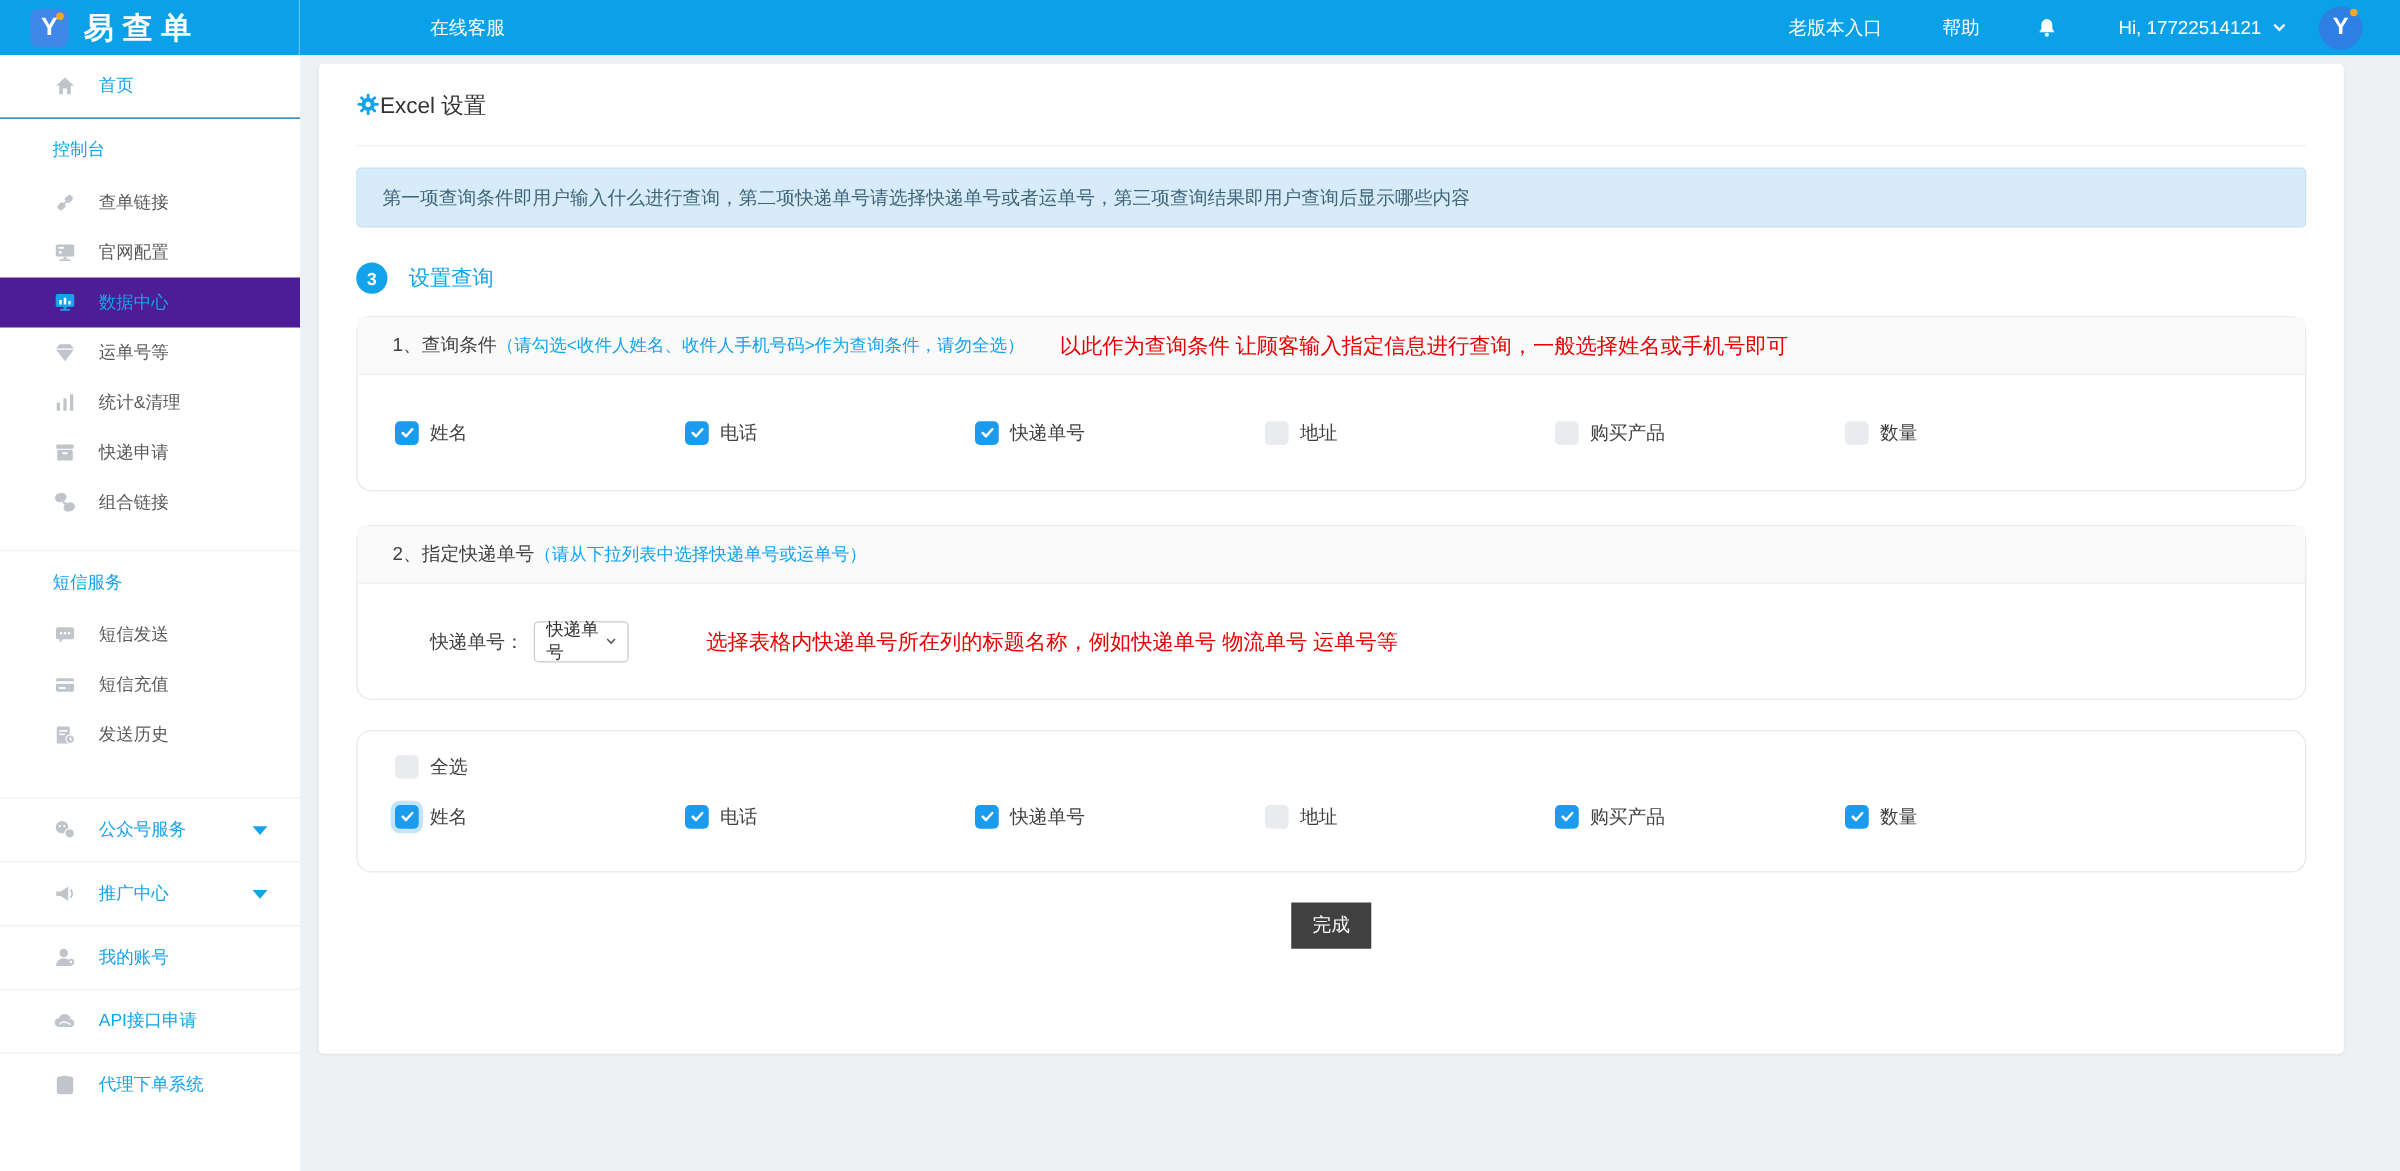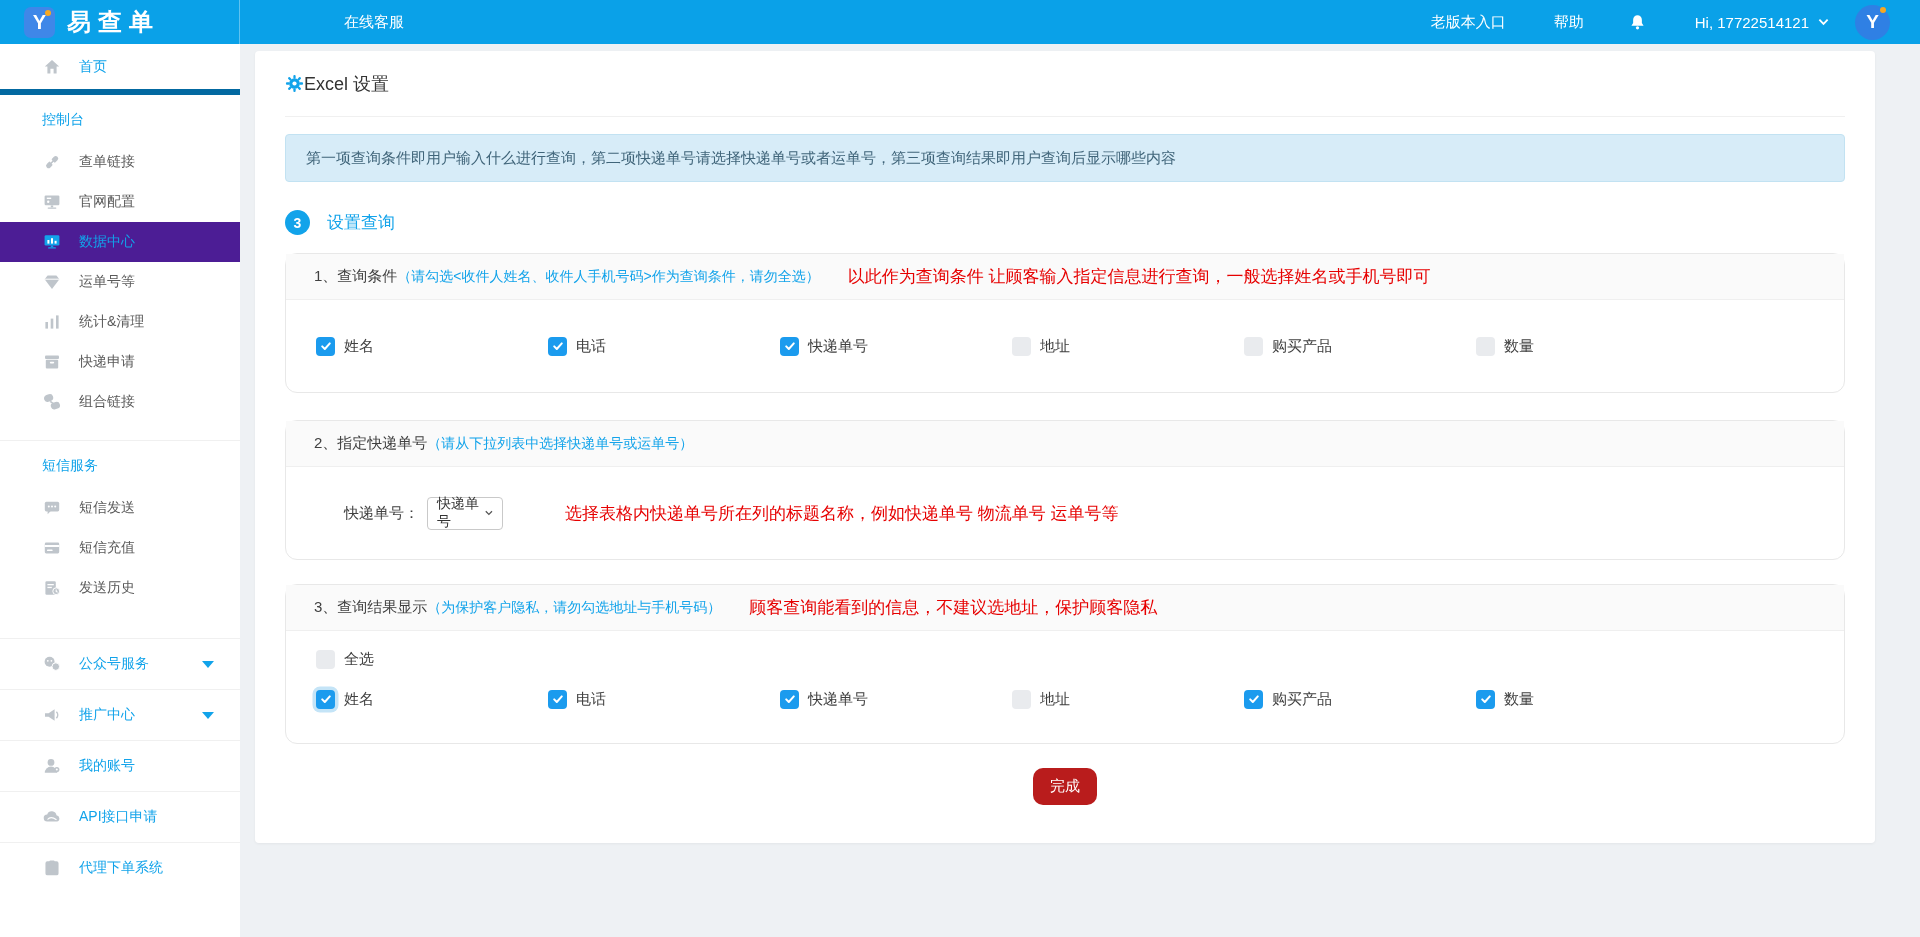--- a/index.html
+++ b/index.html
@@ -30,21 +30,21 @@
   .tb-right .tb-link.help{margin-right:44px}
   .bell-wrap{margin-right:48px;display:flex;align-items:center;cursor:pointer}
   .user-wrap{display:flex;align-items:center;gap:9px;margin-right:26px;cursor:pointer;font-size:15px}
   .avatar{width:35px;height:35px;border-radius:50%;background:#2f80e4;position:relative;
     display:flex;align-items:center;justify-content:center;color:#fff;font-weight:bold;font-size:19px;cursor:pointer;flex:none}
   .avatar .logo-dot{top:2px;right:4px;width:6px;height:6px}
   
   .sidebar{position:absolute;top:44px;left:0;bottom:0;width:240px;background:#fff;overflow:hidden}
   .icon20{width:20px;height:20px;margin-right:17px;flex:none;display:flex;align-items:center;justify-content:center}
   .icon20 svg{width:20px;height:20px;fill:#bfc5cb}
-  .side-home{height:51px;display:flex;align-items:center;padding-left:42px;border-bottom:6px solid #0369a1;
+  .side-home{height:51px;display:flex;align-items:center;padding-left:42px;border-bottom:1px solid #0369a1;
     color:var(--accent-blue);font-size:14px;cursor:pointer}
   .sec-label{padding:16px 0 13px 42px;color:var(--accent-blue);font-size:14px}
   .sec-label.with-top{border-top:1px solid #f0f0f0;margin-top:18px}
   .nav-item{height:40px;display:flex;align-items:center;padding-left:42px;font-size:14px;color:#5a5a5a;cursor:pointer}
   .nav-item.active{background:#4c1d95;color:var(--accent-blue)}
   .bottom-group{margin-top:30px}
   .bottom-item{height:51px;display:flex;align-items:center;padding-left:42px;padding-right:26px;
     border-top:1px solid #f0f0f0;font-size:14px;color:var(--accent-blue);cursor:pointer}
   .caret{margin-left:auto;width:0;height:0;border-left:6px solid transparent;border-right:6px solid transparent;
     border-top:7px solid var(--accent-blue)}
@@ -79,22 +79,22 @@
   .cb-label{margin-left:9px;font-size:15px;color:#404040}
   .p2-body{height:92px;display:flex;align-items:center;padding-left:58px}
   .field-label{font-size:15px;color:#404040}
   .select{margin-left:8px;width:76px;height:33px;border:1px solid #c9c9c9;border-radius:4px;background:#fff;
     display:flex;align-items:center;justify-content:space-between;padding:0 9px;font-size:14px;color:#333;cursor:pointer}
   .p2-annot{font-size:17px;color:var(--annotation-red);margin-left:62px;white-space:nowrap}
   .p3-body{padding:14px 0 30px 30px}
   .selall-row{display:flex;align-items:center;height:28px}
   .row6b{display:flex;align-items:center;margin-top:12px;height:28px}
   .finish-wrap{text-align:center;margin-top:24px}
-  .finish-btn{display:inline-block;background:#b91c1c;color:#fff;font-size:15px;padding:9px 17px;
-    border-radius:10px;border:none;cursor:pointer;font-family:inherit}
+  .finish-btn{display:inline-block;background:#404040;color:#fff;font-size:15px;padding:9px 17px;
+    border-radius:0;border:none;cursor:pointer;font-family:inherit}
 </style>
 </head>
 <body>
 
 <div class="topbar">
   <div class="brand">
     <span class="logo-sq">
       <span>Y</span>
       <span class="logo-dot"></span>
     </span>
@@ -391,25 +391,20 @@
           <span>快递单号</span>
           <svg width="9" height="6" viewBox="0 0 10 7" fill="none" stroke="#555" stroke-width="1.6">
               <path d="M1 1.2 5 5.4 9 1.2"></path>
             </svg>
         </div>
         <span class="p2-annot">选择表格内快递单号所在列的标题名称，例如快递单号 物流单号 运单号等</span>
       </div>
     </div>
 
     <div class="panel third">
-      <div class="panel-head">
-        <span class="p-title">3、查询结果显示</span>
-        <span class="p-hint">（为保护客户隐私，请勿勾选地址与手机号码）</span>
-        <span class="p-annot">顾客查询能看到的信息，不建议选地址，保护顾客隐私</span>
-      </div>
       <div class="p3-body">
         <div class="selall-row">
           <label class="cb-item">
             <span class="cb"></span>
             <span class="cb-label">全选</span>
           </label>
         </div>
         <div class="row6b">
           <label class="cb-item">
             <span class="cb checked ring">

